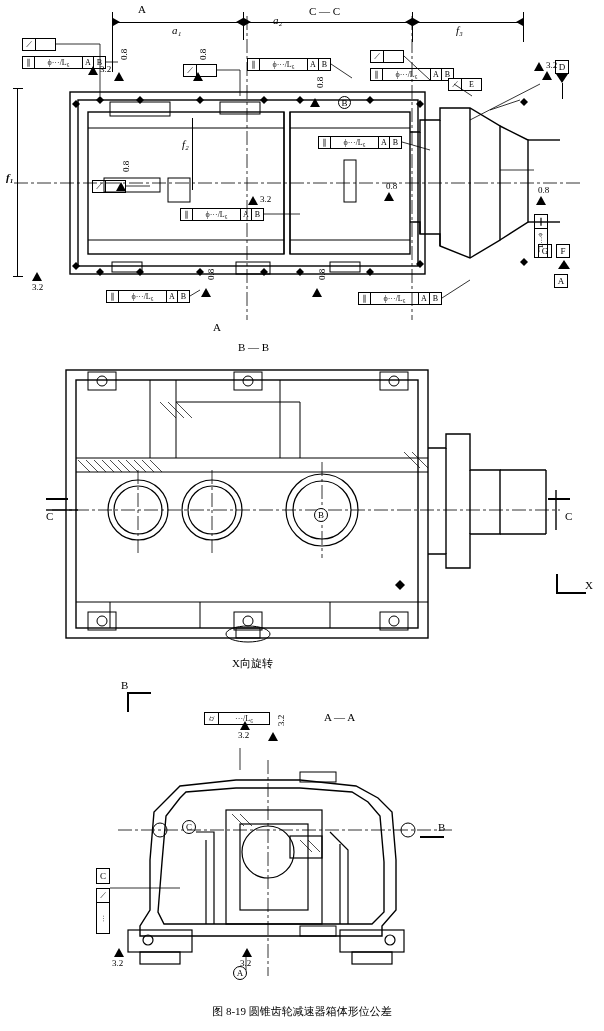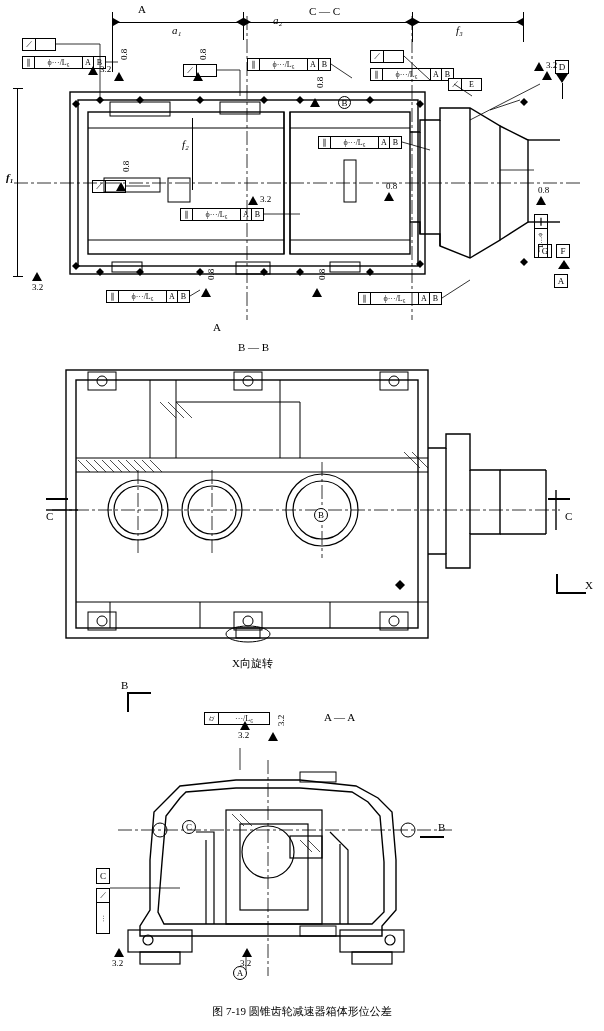--- a/index.html
+++ b/index.html
@@ -454,15 +454,15 @@
         <line x1="110" y1="148" x2="180" y2="148"></line>
         <line x1="246" y1="230" x2="246" y2="212"></line>
       </g>
       <g fill="none" stroke="#000" stroke-width="0.7">
         <path d="M232 74 L244 86 M240 74 L252 86"></path>
         <path d="M300 100 L312 112 M308 100 L320 112"></path>
       </g>
     </svg>
   </div>
 
-  <div class="cap" style="left:0;top:1004px;">图 7-19   圆锥齿轮减速器箱体形位公差</div>
+  <div class="cap" style="left:0;top:1004px;">图 8-19   圆锥齿轮减速器箱体形位公差</div>
 
 </div>
 
 </body></html>

